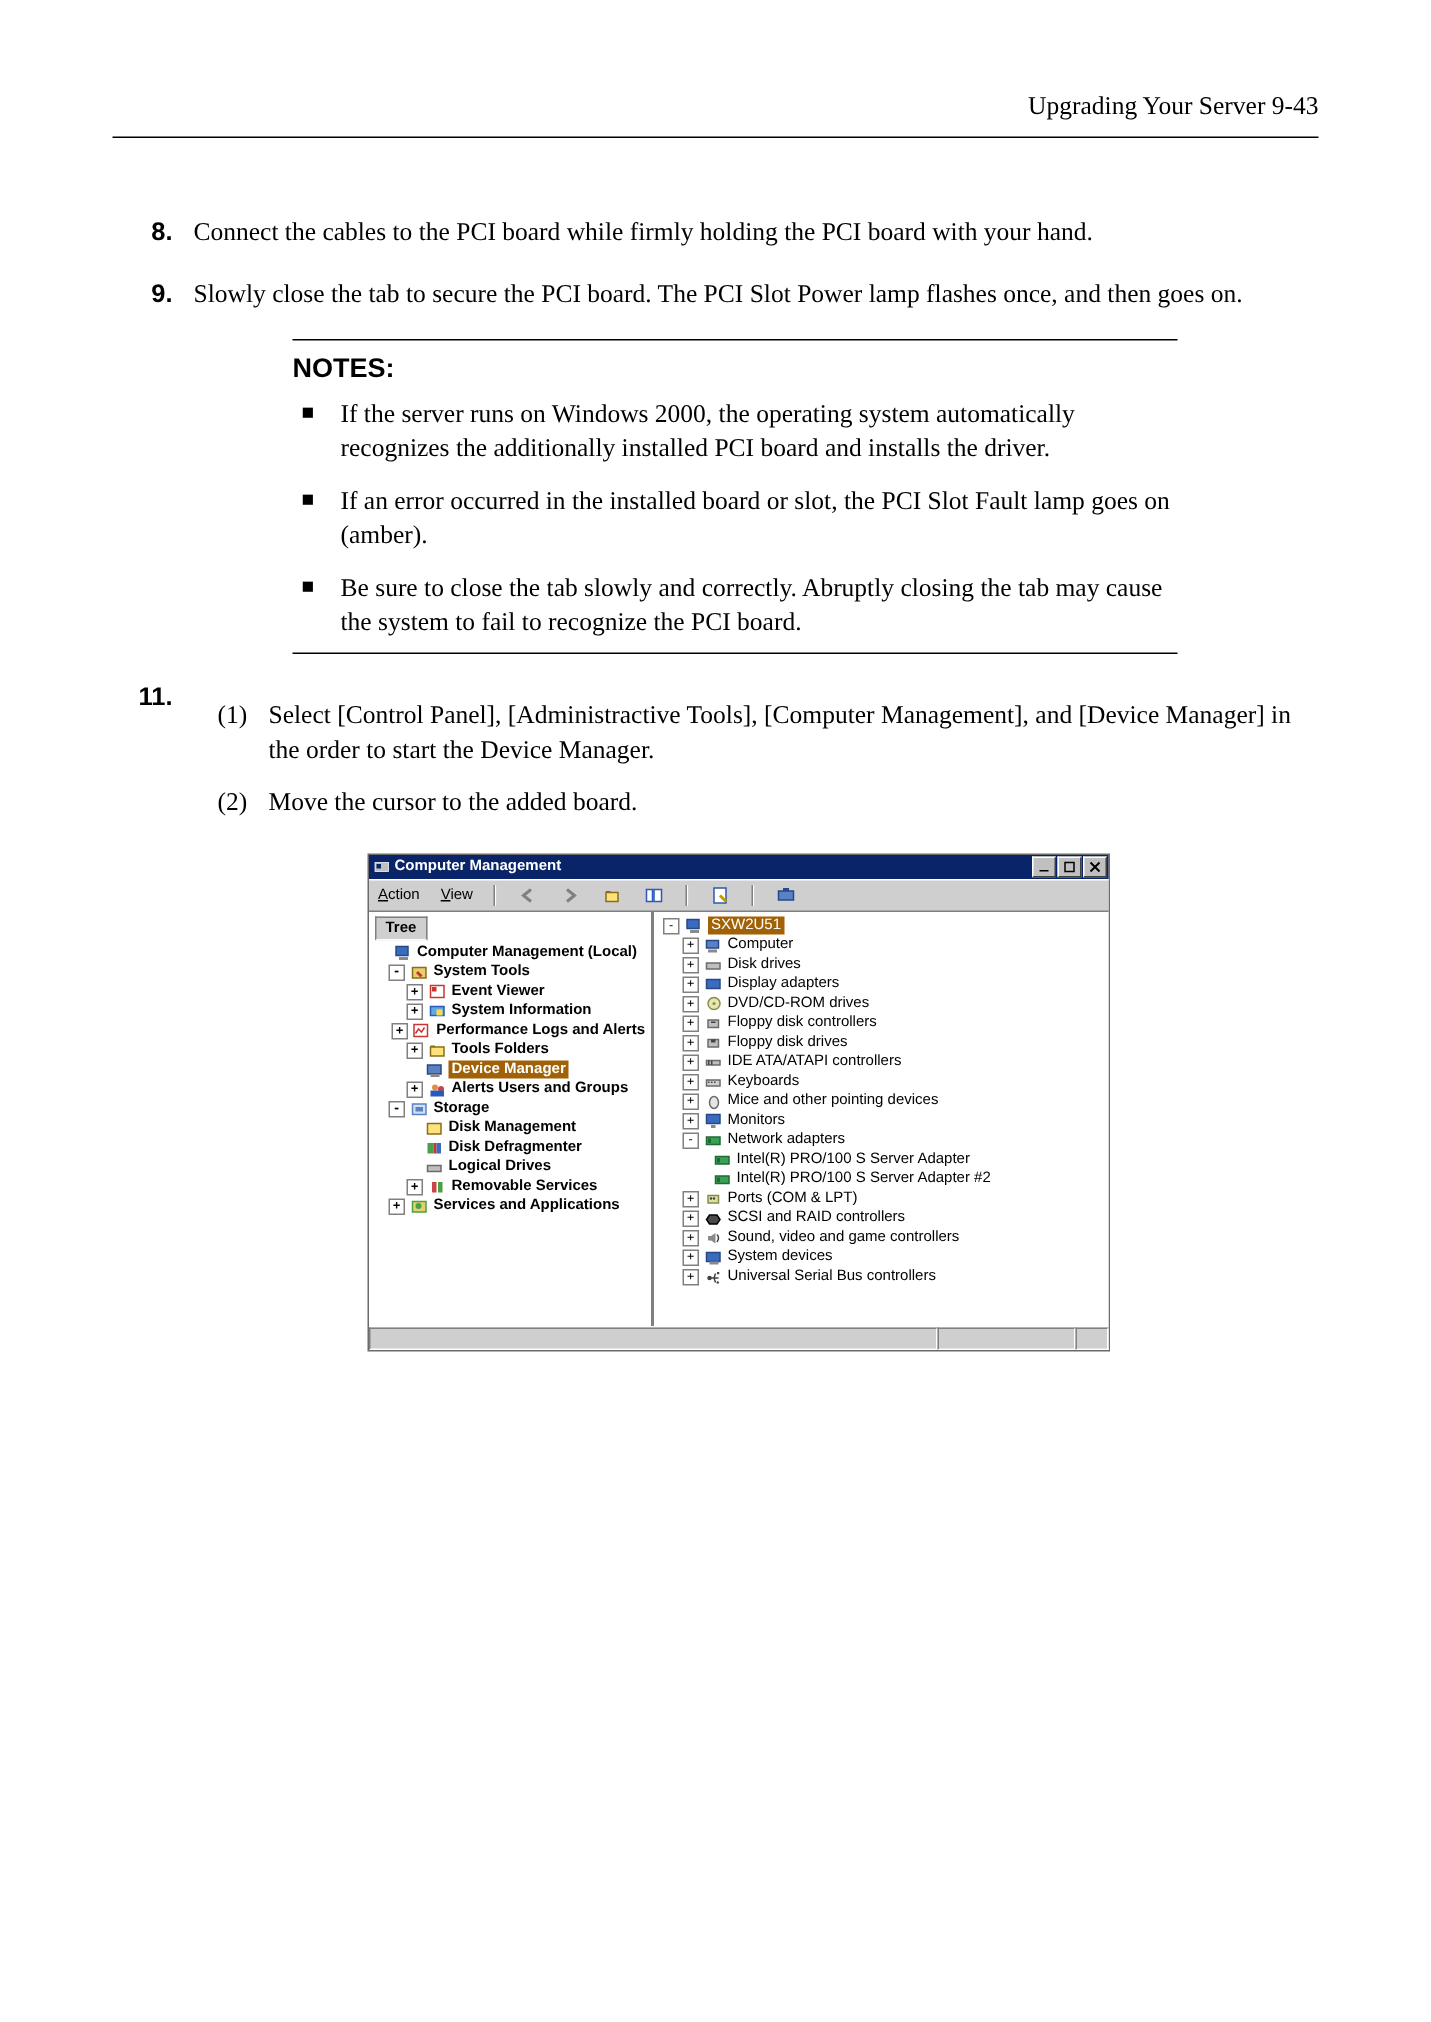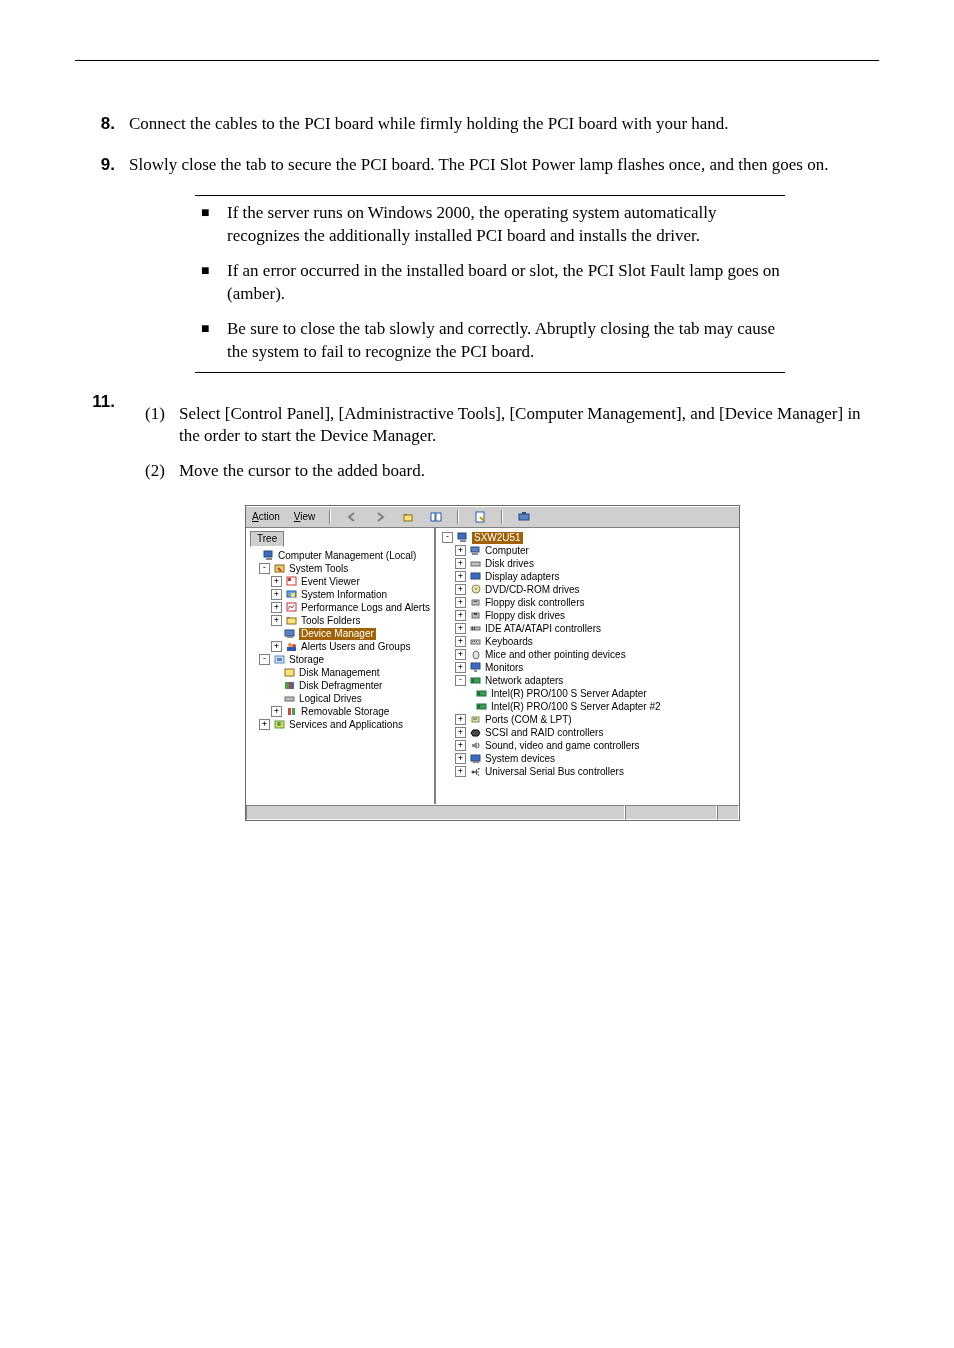--- a/index.html
+++ b/index.html
@@ -163,20 +163,21 @@
 
   .panes {
     display:flex;
   }
   .left-pane {
     width: 180px;
     border-right: 2px solid #808080;
     padding: 3px 4px;
     background:#fff;
     min-height: 270px;
+    font-weight: bold;
   }
   .right-pane {
     flex:1;
     padding: 3px 6px;
     background:#fff;
     min-height: 270px;
   }
   .tree-tab {
     display:inline-block;
     border:1px solid #808080;
@@ -232,34 +233,36 @@
   .statusbar .cell.small { width: 90px; }
   .statusbar .cell.tiny { width: 20px; }
 
   svg { display:block; }
 </style>
 </head>
 <body>
 
 <div class="page">
 
+  <div class="header-line">Upgrading Your Server   9-43</div>
   <hr class="header-rule">
 
   <div class="ol-step">
     <div class="num">8.</div>
     <div class="body">Connect the cables to the PCI board while firmly holding the PCI board with your hand.</div>
   </div>
 
   <div class="ol-step">
     <div class="num">9.</div>
     <div class="body">Slowly close the tab to secure the PCI board. The PCI Slot Power lamp flashes once, and then goes on.</div>
   </div>
 
   <div class="notes-box">
     <div class="top-rule"></div>
+    <div class="title">NOTES:</div>
     <ul>
       <li>
         <span class="bullet">■</span>
         <span class="text">If the server runs on Windows 2000, the operating system automatically recognizes the additionally installed PCI board and installs the driver.</span>
       </li>
       <li>
         <span class="bullet">■</span>
         <span class="text">If an error occurred in the installed board or slot, the PCI Slot Fault lamp goes on (amber).</span>
       </li>
       <li>
@@ -281,20 +284,47 @@
         </div>
         <div class="sub-step">
           <div class="paren">(2)</div>
           <div class="txt">Move the cursor to the added board.</div>
         </div>
       </div>
     </div>
   </div>
 
   <div class="mmc-window">
+    <div class="titlebar">
+      <span class="t-icon">
+        <svg width="11" height="11">
+            <rect x="1" y="3" width="9" height="6" fill="#c0c0c0" stroke="#fff" stroke-width="0.5"></rect>
+            <rect x="2" y="4" width="3" height="3" fill="#0a246a"></rect>
+          </svg>
+      </span>
+      <span>Computer Management</span>
+      <span class="spacer"></span>
+      <span class="win-btns">
+        <span class="winbtn">
+            <svg width="8" height="8">
+              <rect x="1" y="6" width="6" height="1" fill="#000"></rect>
+            </svg>
+          </span>
+        <span class="winbtn">
+            <svg width="8" height="8">
+              <rect x="1" y="1" width="6" height="6" fill="none" stroke="#000" stroke-width="1"></rect>
+            </svg>
+          </span>
+        <span class="winbtn">
+            <svg width="8" height="8">
+              <path d="M1 1 L7 7 M7 1 L1 7" stroke="#000" stroke-width="1.3"></path>
+            </svg>
+          </span>
+      </span>
+    </div>
 
     <div class="menubar">
       <span class="menuitem"><span class="ul">A</span><span>ction</span></span>
       <span class="menuitem"><span class="ul">V</span><span>iew</span></span>
       <span class="sep"></span>
       <span class="tbicon">
           <svg width="12" height="12">
             <path d="M8 2 L3 6 L8 10" fill="none" stroke="#808080" stroke-width="2"></path>
           </svg>
         </span>
@@ -472,21 +502,21 @@
         </div>
         <div class="tree-row">
           <span class="ind" style="width:18px"></span>
             <span class="exp">+</span>
           <span class="ico">
               <svg width="12" height="11">
                 <rect x="2" y="2" width="3" height="7" fill="#c94444"></rect>
                 <rect x="6" y="2" width="3" height="7" fill="#4aa044"></rect>
               </svg>
             </span>
-          <span>Removable Storage</span>
+          <span>Removable Services</span>
         </div>
         <div class="tree-row">
           <span class="ind" style="width:6px"></span>
             <span class="exp">+</span>
           <span class="ico">
               <svg width="12" height="11">
                 <rect x="1" y="2" width="9" height="7" fill="#e7cf6d" stroke="#4aa044"></rect>
                 <circle cx="5" cy="5" r="2" fill="#4aa044"></circle>
               </svg>
             </span>

